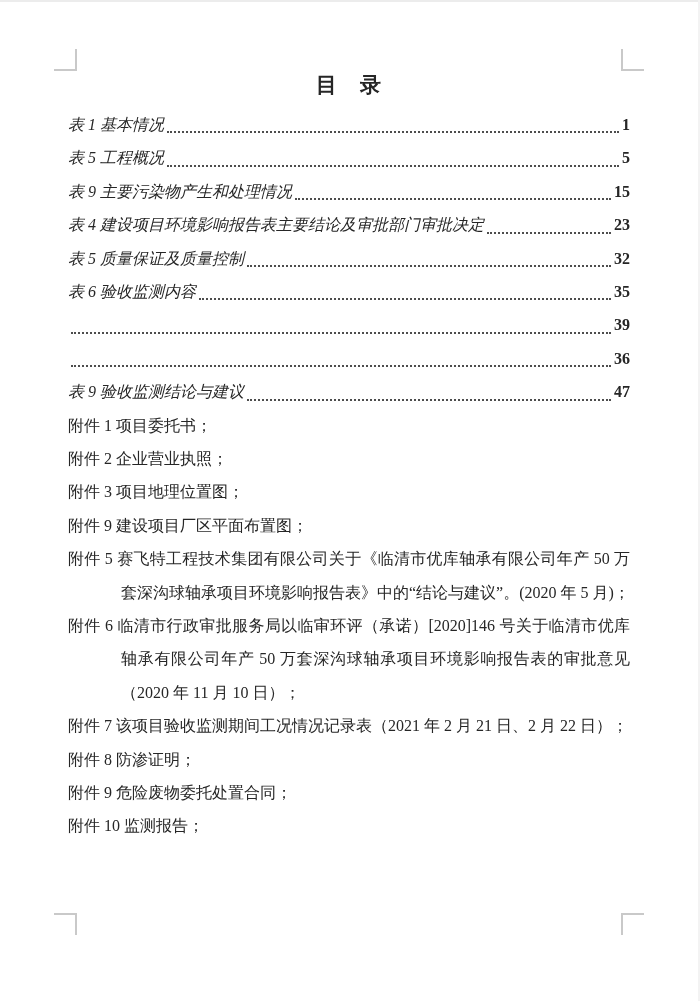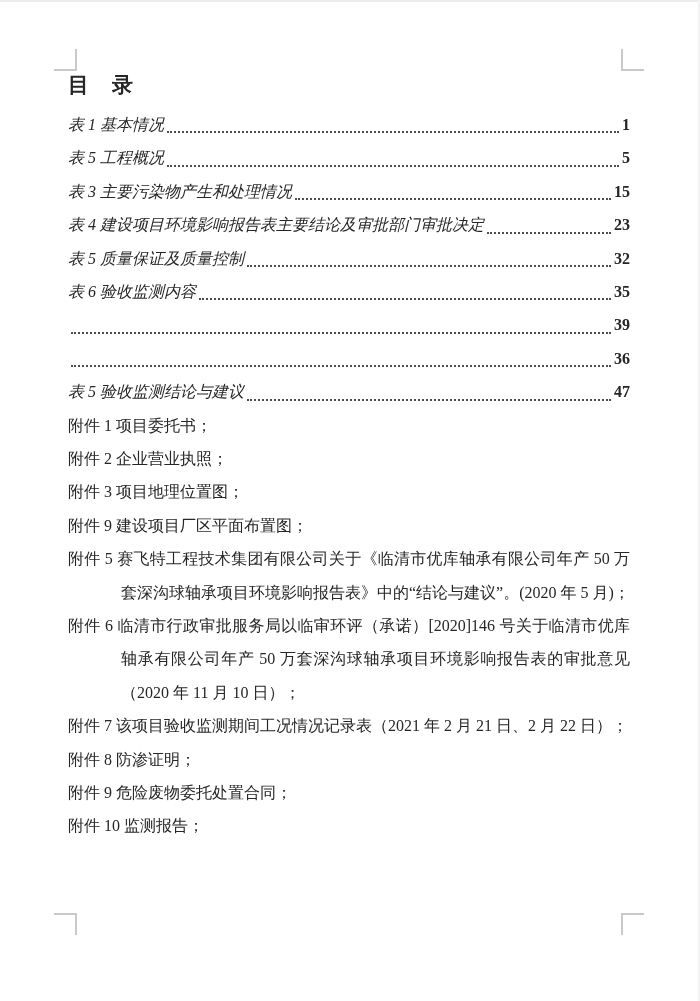--- a/index.html
+++ b/index.html
@@ -32,20 +32,21 @@
 
   .content {
     position: absolute;
     left: 68px;
     top: 72px;
     width: 562px;
   }
   .doc-title {
     font-size: 21px;
     font-weight: bold;
+    text-align: center;
     line-height: 26px;
     margin-bottom: 10px;
     letter-spacing: 1px;
   }
   .toc-list { }
   .toc-row {
     display: flex;
     align-items: flex-end;
     height: 33.4px;
     line-height: 33.4px;
@@ -91,21 +92,21 @@
         <span class="toc-label">表 1 基本情况</span>
         <span class="toc-dots"></span>
         <span class="toc-page">1</span>
       </div>
       <div class="toc-row">
         <span class="toc-label">表 5 工程概况</span>
         <span class="toc-dots"></span>
         <span class="toc-page">5</span>
       </div>
       <div class="toc-row">
-        <span class="toc-label">表 3 主要污染物产生和处理情况</span>
+        <span class="toc-label">表 9 主要污染物产生和处理情况</span>
         <span class="toc-dots"></span>
         <span class="toc-page">15</span>
       </div>
       <div class="toc-row">
         <span class="toc-label">表 4 建设项目环境影响报告表主要结论及审批部门审批决定</span>
         <span class="toc-dots"></span>
         <span class="toc-page">23</span>
       </div>
       <div class="toc-row">
         <span class="toc-label">表 5 质量保证及质量控制</span>
@@ -119,21 +120,21 @@
       </div>
       <div class="toc-row">
         <span class="toc-dots"></span>
         <span class="toc-page">39</span>
       </div>
       <div class="toc-row">
         <span class="toc-dots"></span>
         <span class="toc-page">36</span>
       </div>
       <div class="toc-row">
-        <span class="toc-label">表 5 验收监测结论与建议</span>
+        <span class="toc-label">表 9 验收监测结论与建议</span>
         <span class="toc-dots"></span>
         <span class="toc-page">47</span>
       </div>
     </div>
 
     <div class="attachment-list">
       <div class="attachment-item">附件 1 项目委托书；</div>
       <div class="attachment-item">附件 2 企业营业执照；</div>
       <div class="attachment-item">附件 3 项目地理位置图；</div>
       <div class="attachment-item">附件 9 建设项目厂区平面布置图；</div>

